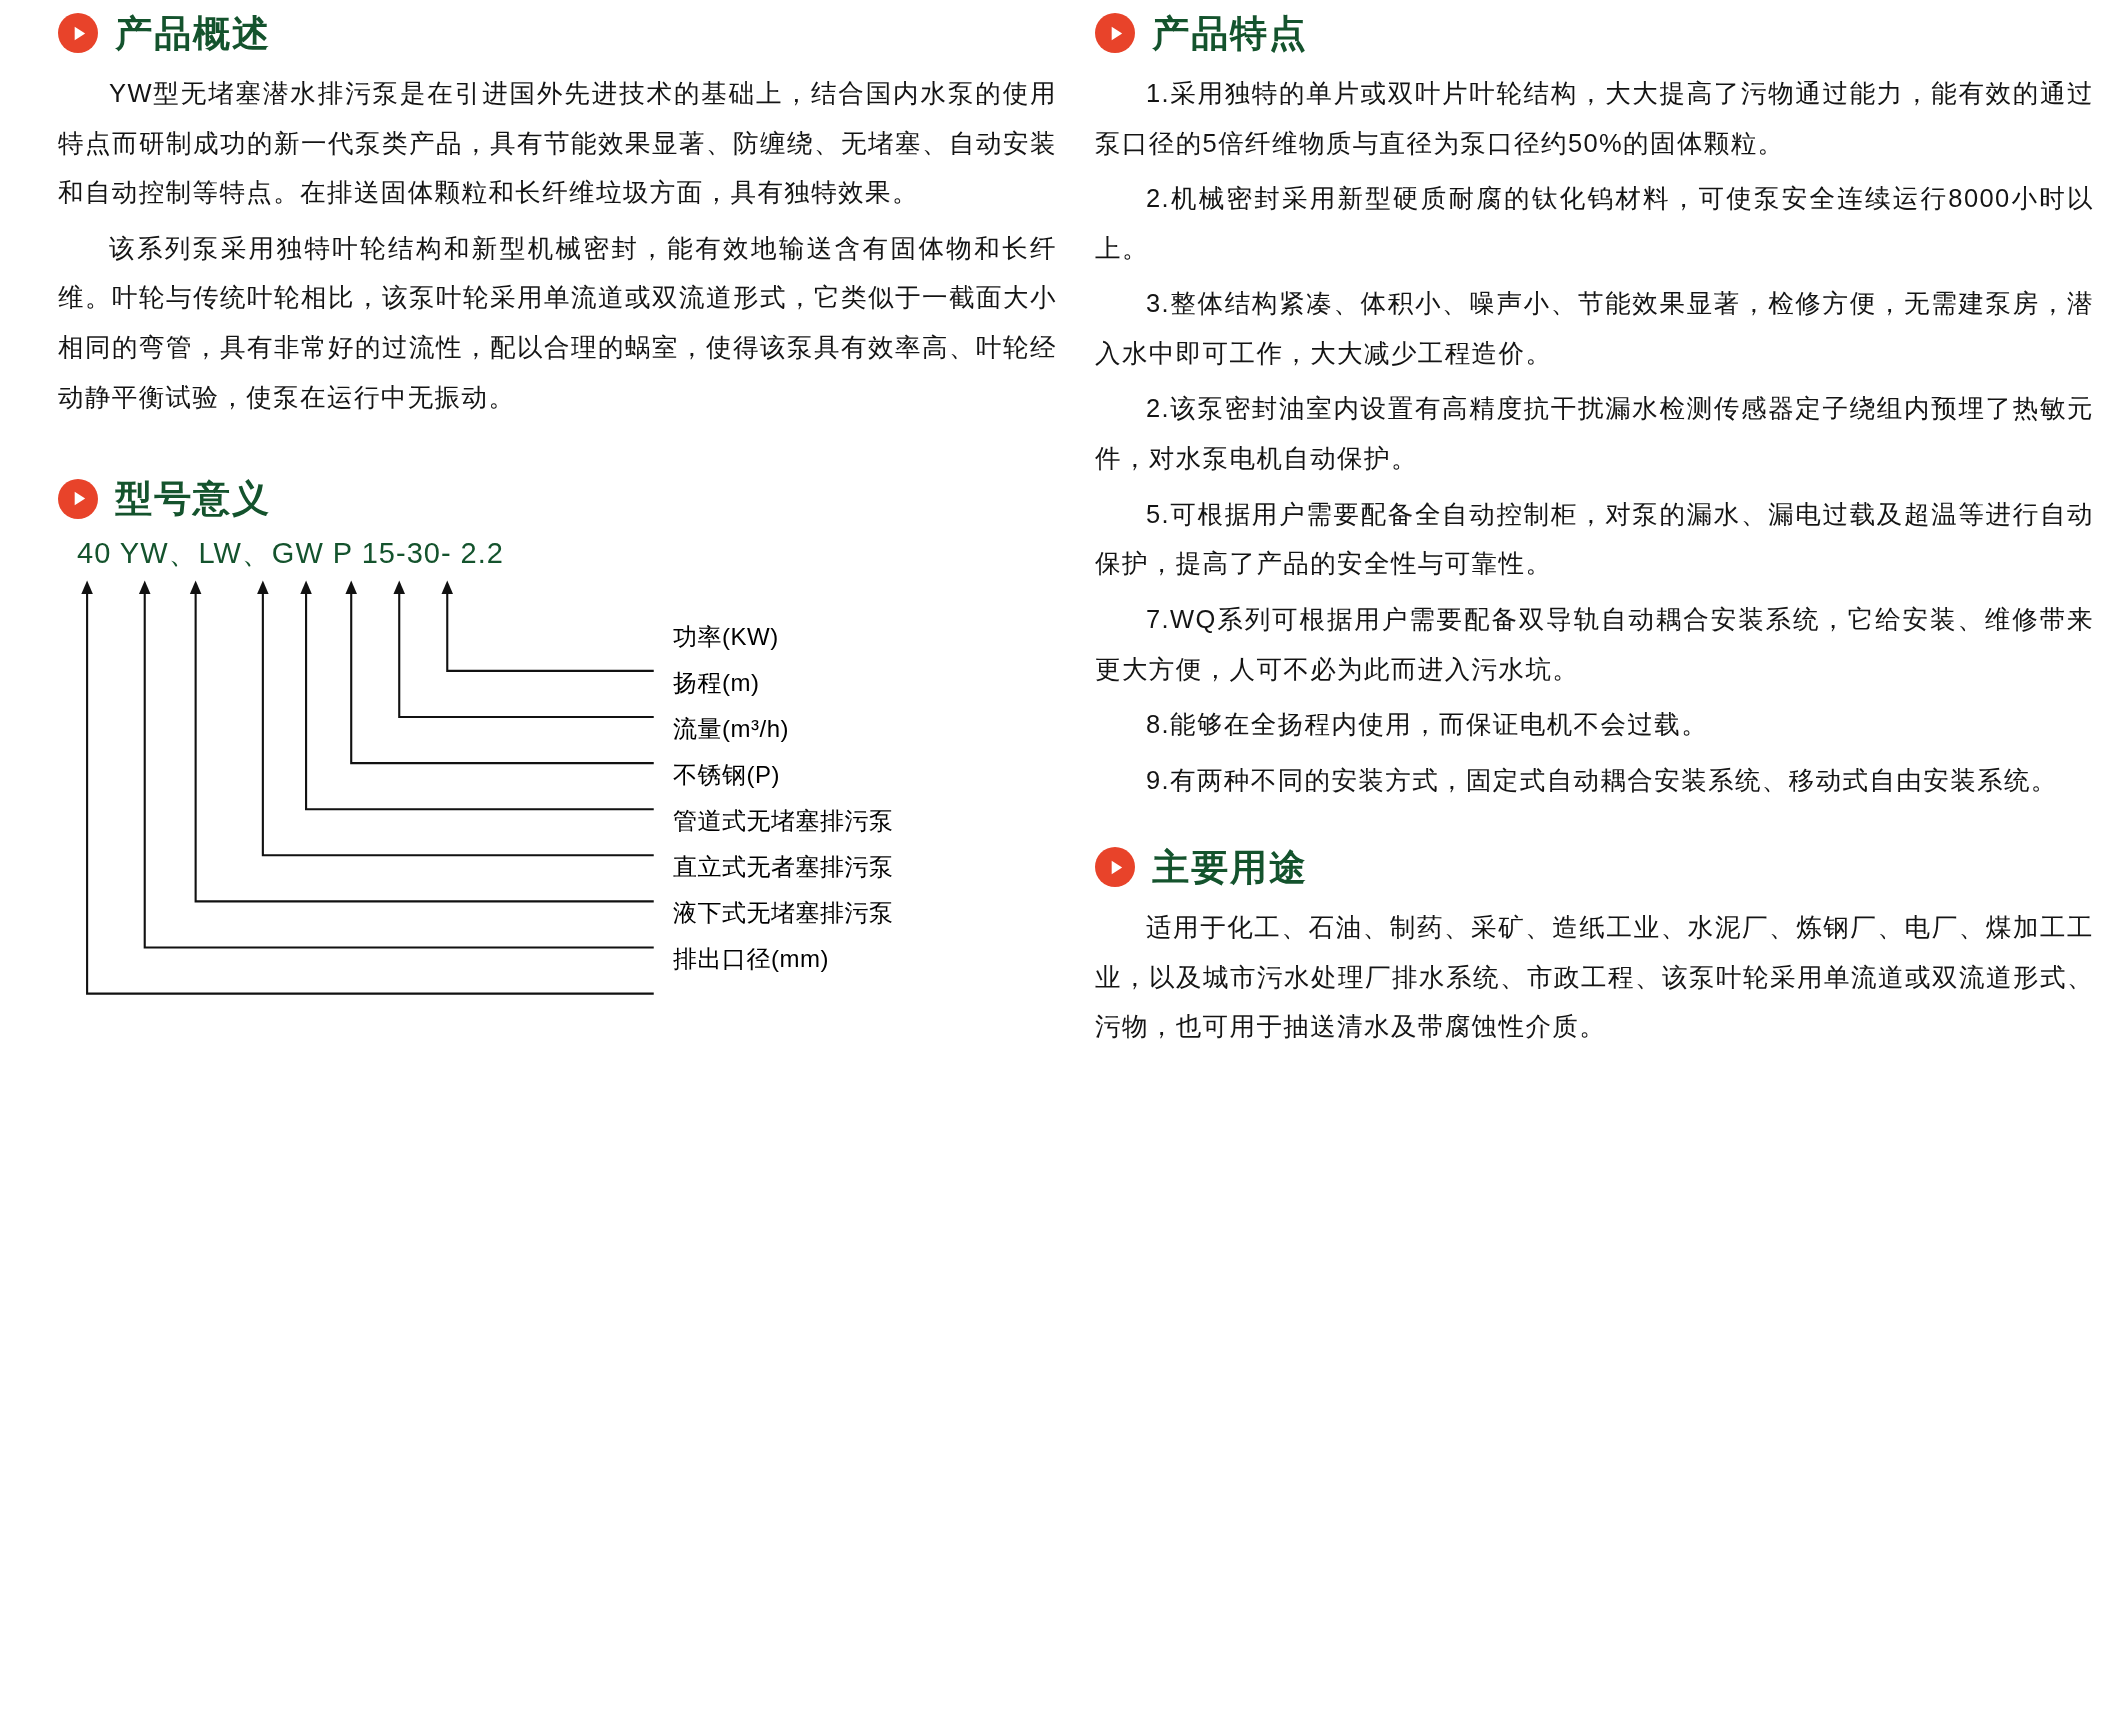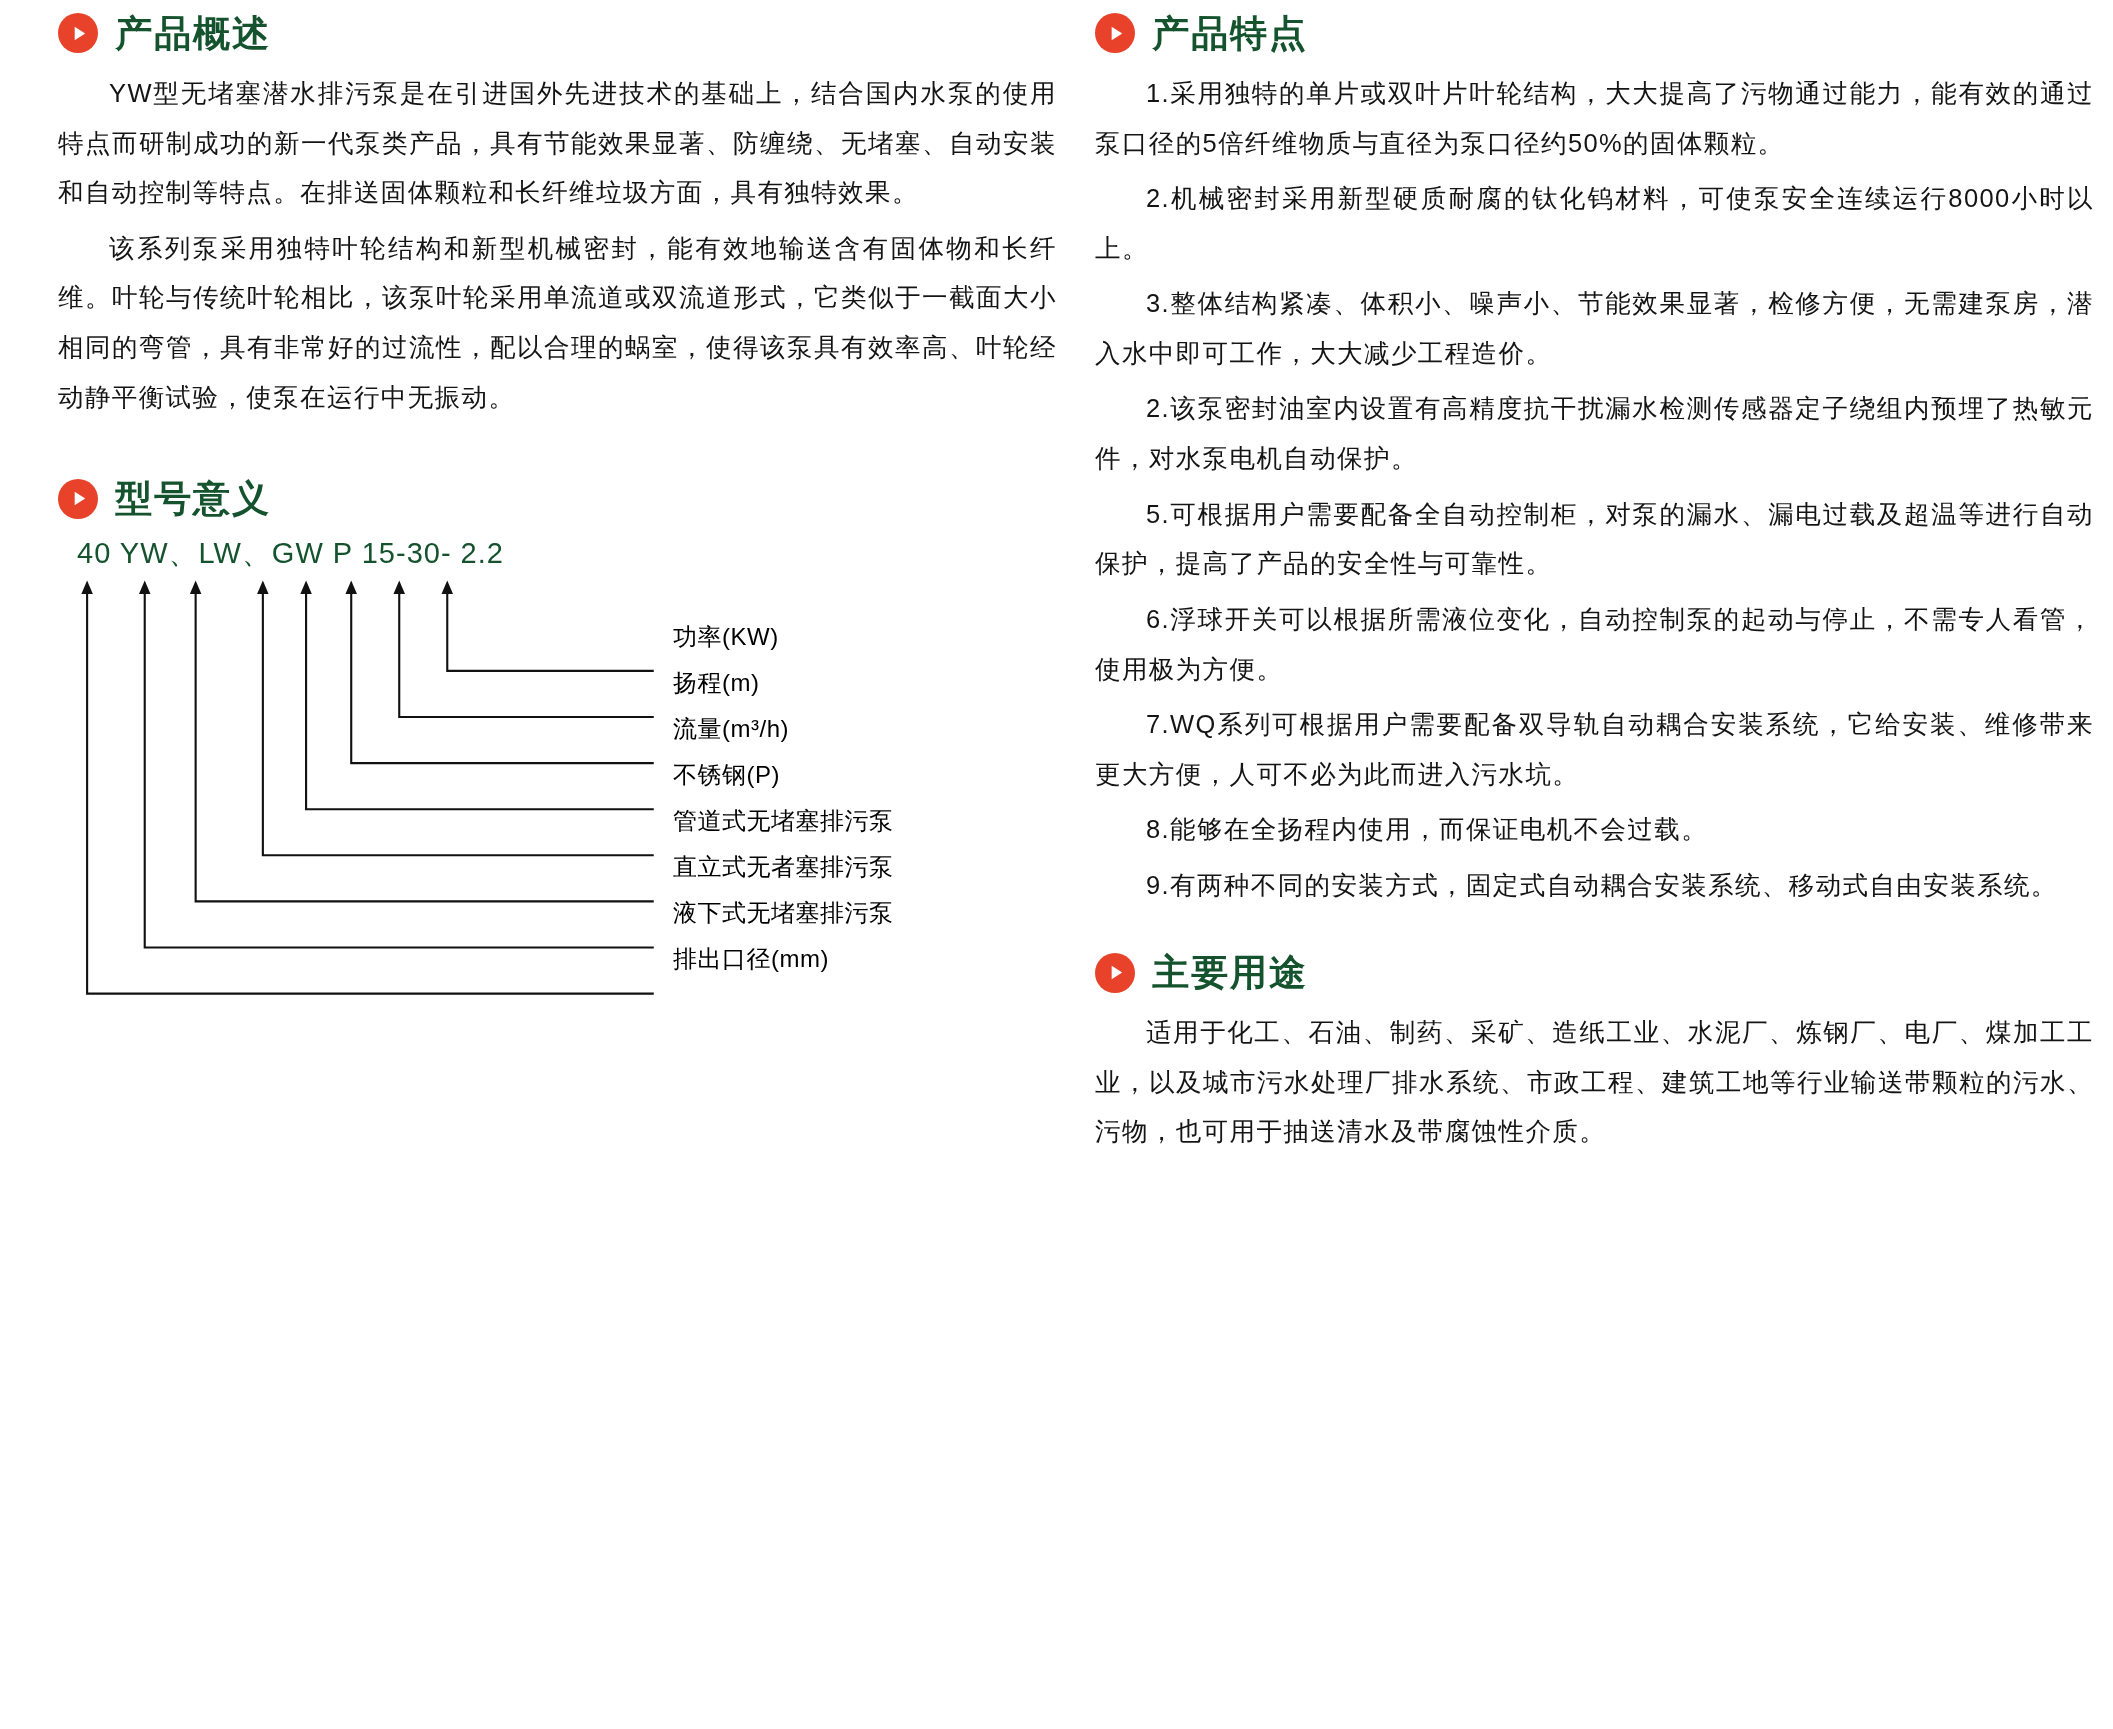--- a/index.html
+++ b/index.html
@@ -190,33 +190,32 @@
               <polygon points="7,4 18,11 7,18" fill="#ffffff"></polygon>
             </svg>
         </span>
         <span class="section-title">产品特点</span>
       </div>
       <p class="para">1.采用独特的单片或双叶片叶轮结构，大大提高了污物通过能力，能有效的通过泵口径的5倍纤维物质与直径为泵口径约50%的固体颗粒。</p>
       <p class="para">2.机械密封采用新型硬质耐腐的钛化钨材料，可使泵安全连续运行8000小时以上。</p>
       <p class="para">3.整体结构紧凑、体积小、噪声小、节能效果显著，检修方便，无需建泵房，潜入水中即可工作，大大减少工程造价。</p>
       <p class="para">2.该泵密封油室内设置有高精度抗干扰漏水检测传感器定子绕组内预埋了热敏元件，对水泵电机自动保护。</p>
       <p class="para">5.可根据用户需要配备全自动控制柜，对泵的漏水、漏电过载及超温等进行自动保护，提高了产品的安全性与可靠性。</p>
-      <p class="para">6.浮球开关可以根据所需液位变化，自动控制泵的起动与停止，不需专人看管，使用极为方便。</p>
       <p class="para">7.WQ系列可根据用户需要配备双导轨自动耦合安装系统，它给安装、维修带来更大方便，人可不必为此而进入污水坑。</p>
       <p class="para">8.能够在全扬程内使用，而保证电机不会过载。</p>
       <p class="para">9.有两种不同的安装方式，固定式自动耦合安装系统、移动式自由安装系统。</p>
     </div>
 
     <div style="margin-top:42px;">
       <div class="section-head">
         <span class="bullet-icon">
           <svg width="21" height="21" viewBox="0 0 22 22">
               <polygon points="7,4 18,11 7,18" fill="#ffffff"></polygon>
             </svg>
         </span>
         <span class="section-title">主要用途</span>
       </div>
-      <p class="para">适用于化工、石油、制药、采矿、造纸工业、水泥厂、炼钢厂、电厂、煤加工工业，以及城市污水处理厂排水系统、市政工程、建筑工地等行业输送带颗粒的污水、污物，也可用于抽送清水及带腐蚀性介质。</p>
+      <p class="para">适用于化工、石油、制药、采矿、造纸工业、水泥厂、炼钢厂、电厂、煤加工工业，以及城市污水处理厂排水系统、市政工程、该泵叶轮采用单流道或双流道形式、污物，也可用于抽送清水及带腐蚀性介质。</p>
     </div>
   </div>
 
 </div>
 
 
 </body></html>

